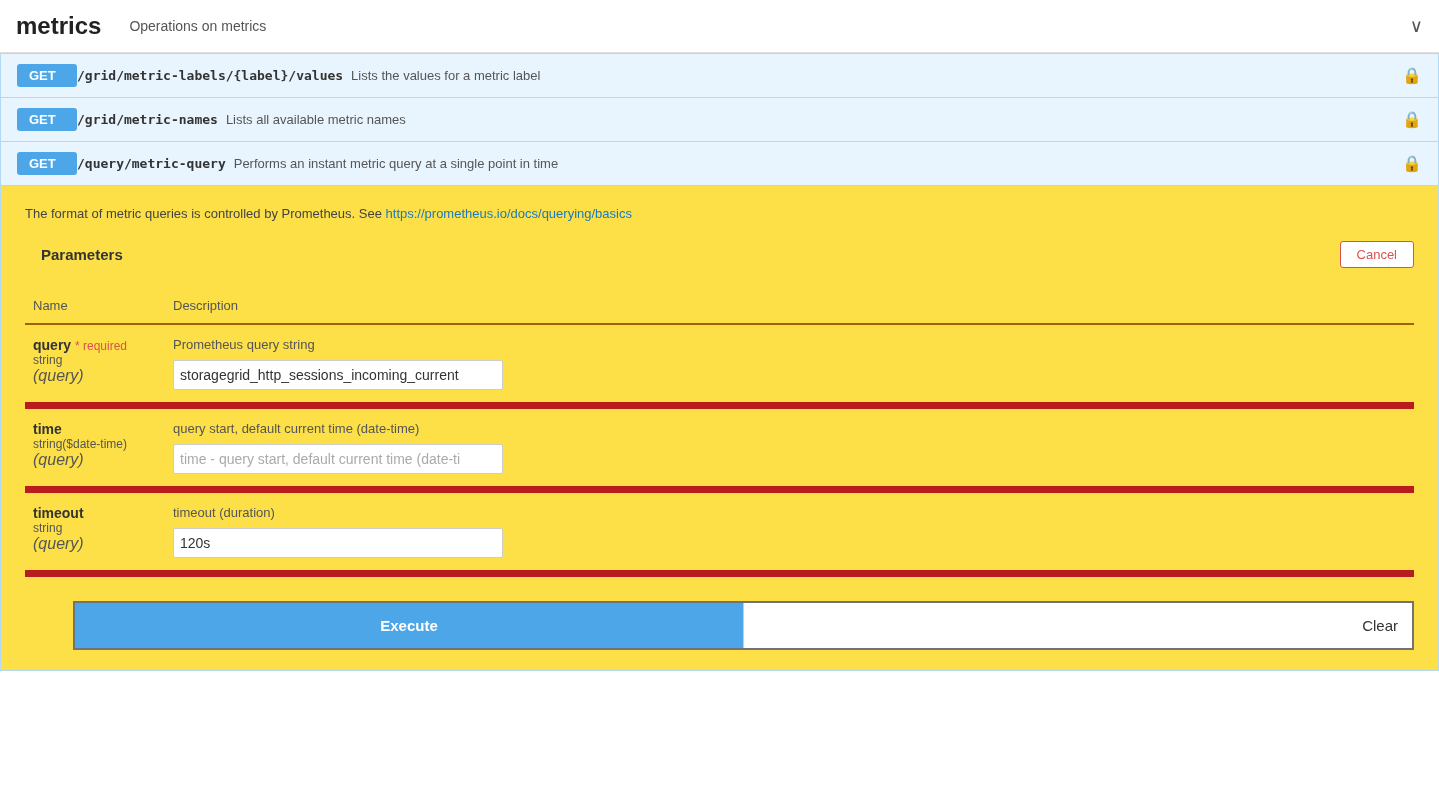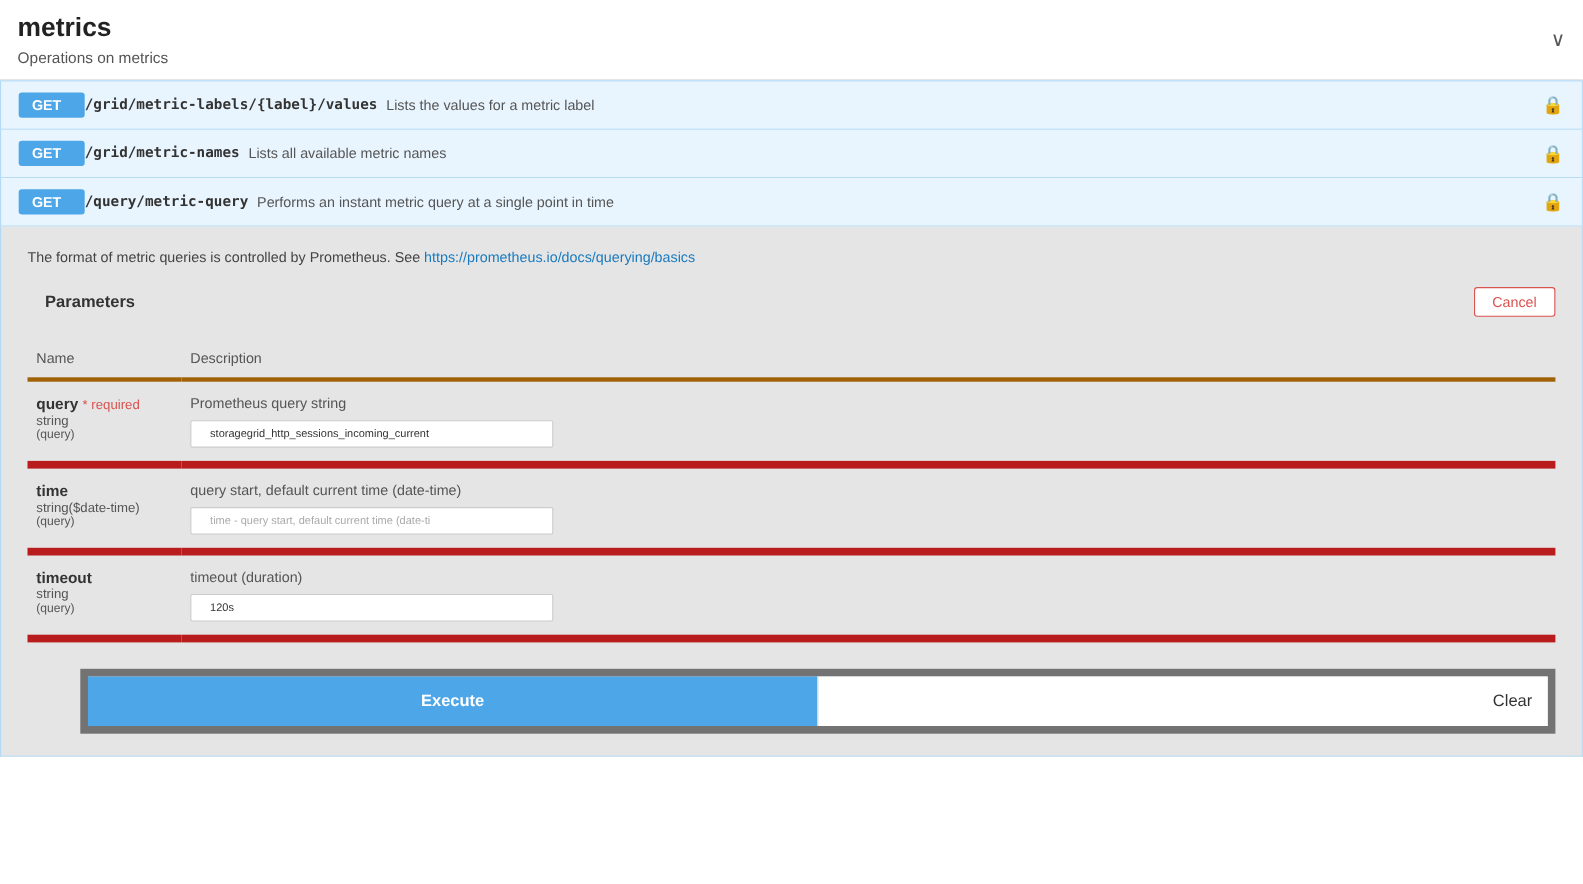--- a/index.html
+++ b/index.html
@@ -13,23 +13,22 @@
     .header {
       display: flex;
       align-items: center;
       justify-content: space-between;
       padding: 12px 16px;
       border-bottom: 1px solid #e0e0e0;
     }
 
     .header-left {
       display: flex;
-      align-items: flex-start;
-      gap: 4px;
-      flex-direction: column;
+      align-items: center;
+      gap: 28px;
     }
 
     .header-title {
       font-size: 24px;
       font-weight: bold;
       color: #222;
     }
 
     .header-subtitle {
       font-size: 14px;
@@ -83,21 +82,21 @@
 
     .lock-icon {
       margin-left: auto;
       color: #999;
       font-size: 16px;
     }
 
     .expanded-section {
       border: 1px solid #b3d9f5;
       border-top: none;
-      background: #e5e5e5;
+      background: #fde047;
       padding: 20px 24px;
     }
 
     .prometheus-note {
       font-size: 13px;
       color: #444;
       margin-bottom: 20px;
     }
 
     .prometheus-note a {
@@ -134,21 +133,21 @@
       width: 100%;
       border-collapse: collapse;
     }
 
     .params-table th {
       text-align: left;
       font-size: 13px;
       color: #555;
       font-weight: normal;
       padding: 6px 8px 10px 8px;
-      border-bottom: 4px solid #a16207;
+      border-bottom: 2px solid #a16207;
     }
 
     .params-table td {
       padding: 12px 8px;
       vertical-align: top;
       border-bottom: 7px solid #b91c1c;
     }
 
     .param-name {
       font-weight: bold;
@@ -160,48 +159,49 @@
       color: #d9534f;
       font-size: 12px;
     }
 
     .param-type {
       font-size: 12px;
       color: #555;
     }
 
     .param-location {
-      font-size: 11px;
-      color: #555;
+      font-size: 16px;
+      color: #555;
+      font-style: italic;
     }
 
     .param-desc {
       font-size: 13px;
       color: #555;
       margin-bottom: 8px;
     }
 
     .param-input {
       width: 330px;
       border: 1px solid #ccc;
-      padding: 6px 17px;
-      font-size: 10px;
+      padding: 6px 6px;
+      font-size: 14px;
       border-radius: 2px;
       color: #333;
       background: #fff;
     }
 
     .param-input::placeholder {
       color: #aaa;
     }
 
     .bottom-actions {
       display: flex;
       margin-top: 24px;
-      border: 7px solid #737373;
+      border: 2px solid #737373;
       margin-left: 48px;
     }
 
     .execute-btn {
       flex: 1;
       background: #4da6e8;
       color: #fff;
       border: none;
       padding: 14px;
       font-size: 15px;

